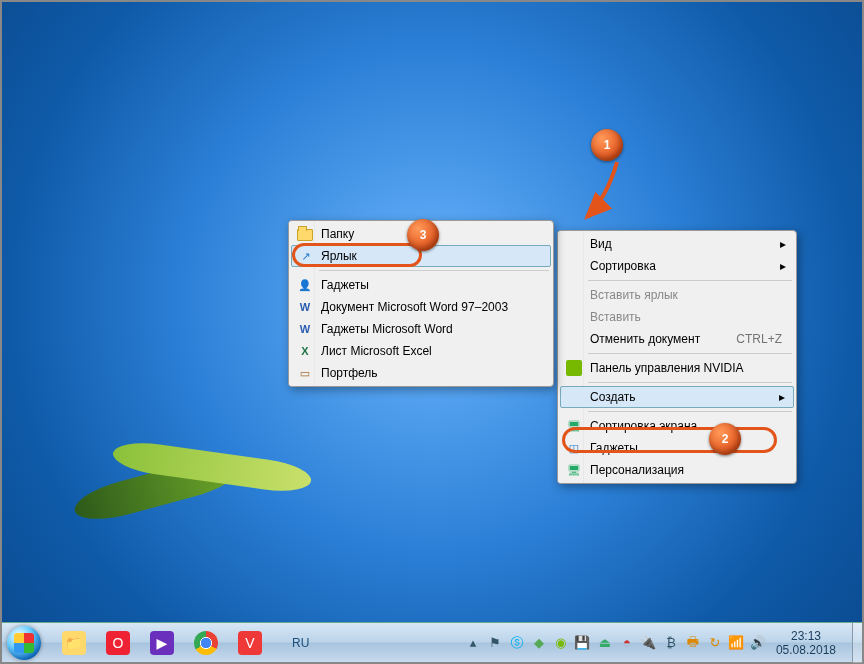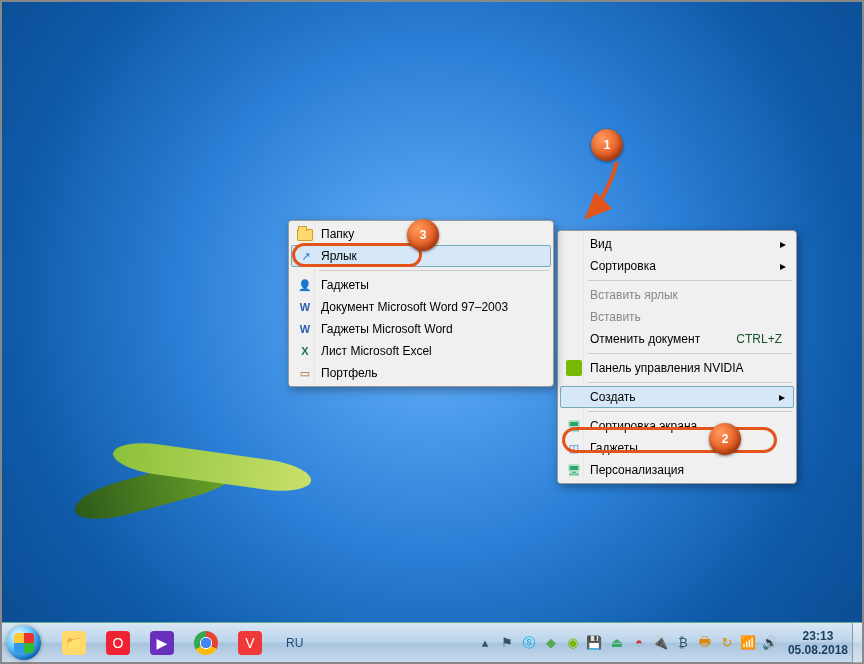--- a/index.html
+++ b/index.html
@@ -14,43 +14,43 @@
 .leaf::after { width:200px; height:30px; background:linear-gradient(90deg,#8bc13a,#c9e06a); left:40px; top:20px; transform:rotate(8deg); }
 
 
 .menu { position:absolute; background:#f0f0f0; border:1px solid #999; border-radius:4px; box-shadow:2px 3px 10px rgba(0,0,0,.35); padding:2px; }
 .menu-main { left:555px; top:228px; width:240px; }
 .menu-sub  { left:286px; top:218px; width:266px; }
 .mi { display:flex; align-items:center; height:22px; padding:0 20px 0 30px; position:relative; color:#000; }
 .mi.disabled { color:#888; }
 .mi.hl { background:#d6e8f7; border:1px solid #7ab; border-radius:2px; padding:0 19px 0 29px; }
 .mi .arr { position:absolute; right:8px; }
-.mi .hk { position:absolute; right:12px; color:#14532d; }
+.mi .hk { position:absolute; right:12px; color:#737373; }
 .mi .ic { position:absolute; left:6px; width:16px; height:16px; display:flex; align-items:center; justify-content:center; font-size:11px; }
 .menu hr { border:none; border-top:1px solid #ccc; margin:3px 2px 3px 28px; }
 .icstrip { position:absolute; left:0; top:0; bottom:0; width:26px; border-right:1px solid #e8e8e8; background:#f0f0f0; border-radius:3px 0 0 3px; }
 
 
 .call { position:absolute; width:32px; height:32px; border-radius:50%; background:radial-gradient(circle at 35% 30%, #ff9a5a,#e3541b 70%); box-shadow:inset -2px -3px 6px rgba(0,0,0,.35), 0 1px 3px rgba(0,0,0,.5); color:#fff; font-weight:bold; font-size:16px; display:flex; align-items:center; justify-content:center; z-index:50; }
 .arrow { position:absolute; z-index:49; }
 .ring { position:absolute; border:3px solid #e3541b; border-radius:14px; z-index:48; pointer-events:none; }
 
 
 .taskbar { position:absolute; left:0; right:0; bottom:0; height:40px; background:linear-gradient(#d8e7f5,#bcd4ea 48%,#a8c4de 52%,#c7daed); border-top:1px solid #6a8; display:flex; align-items:center; }
 .start { width:44px; height:40px; display:flex; align-items:center; justify-content:center; }
 .orb { width:34px; height:34px; border-radius:50%; background:radial-gradient(circle at 35% 30%,#fff,#6cf 40%,#05a 80%); position:relative; box-shadow:0 0 4px rgba(0,0,0,.4); }
 .orb::before { content:""; position:absolute; inset:7px; background:
   conic-gradient(#e33 0 25%, #3b3 0 50%, #39e 0 75%, #fc3 0); border-radius:3px; filter:blur(.3px); }
 .tb-sep { width:6px; }
 .tb-ic { width:40px; height:32px; margin:0 2px; border-radius:3px; display:flex; align-items:center; justify-content:center; }
 .tb-ic span { width:24px; height:24px; border-radius:4px; display:flex; align-items:center; justify-content:center; font-size:14px; color:#fff; }
-.lang { margin-left:8px; padding:2px 6px; color:#1a4d7a; font-size:11px; }
+.lang { margin-left:14px; padding:2px 6px; color:#1a4d7a; font-size:11px; }
 .tray { margin-left:auto; display:flex; align-items:center; height:100%; }
 .tray-ic { width:18px; height:18px; margin:0 2px; display:flex; align-items:center; justify-content:center; font-size:13px; }
-.clock { padding:0 4px 0 6px; text-align:center; color:#1a3d5c; line-height:14px; font-size:12px;font-weight:bold; }
+.clock { padding:0 16px 0 6px; text-align:center; color:#1a3d5c; line-height:14px; font-size:12px; }
 .showdt { width:10px; height:40px; border-left:1px solid #89a; background:rgba(255,255,255,.25); }
 
 
 .doc { width:14px; height:16px; background:#fff; border:1px solid #888; position:relative; }
 .doc::after { content:""; position:absolute; right:-1px; top:-1px; border:3px solid transparent; border-left-color:#ccc; border-bottom-color:#ccc; }
 .folder { width:16px; height:12px; background:#ffd96b; border:1px solid #caa32a; border-radius:1px; position:relative; top:1px; }
 .folder::before { content:""; position:absolute; left:0; top:-4px; width:7px; height:4px; background:#ffd96b; border:1px solid #caa32a; border-bottom:none; border-radius:1px 1px 0 0; }
 </style>
 </head>
 <body>

